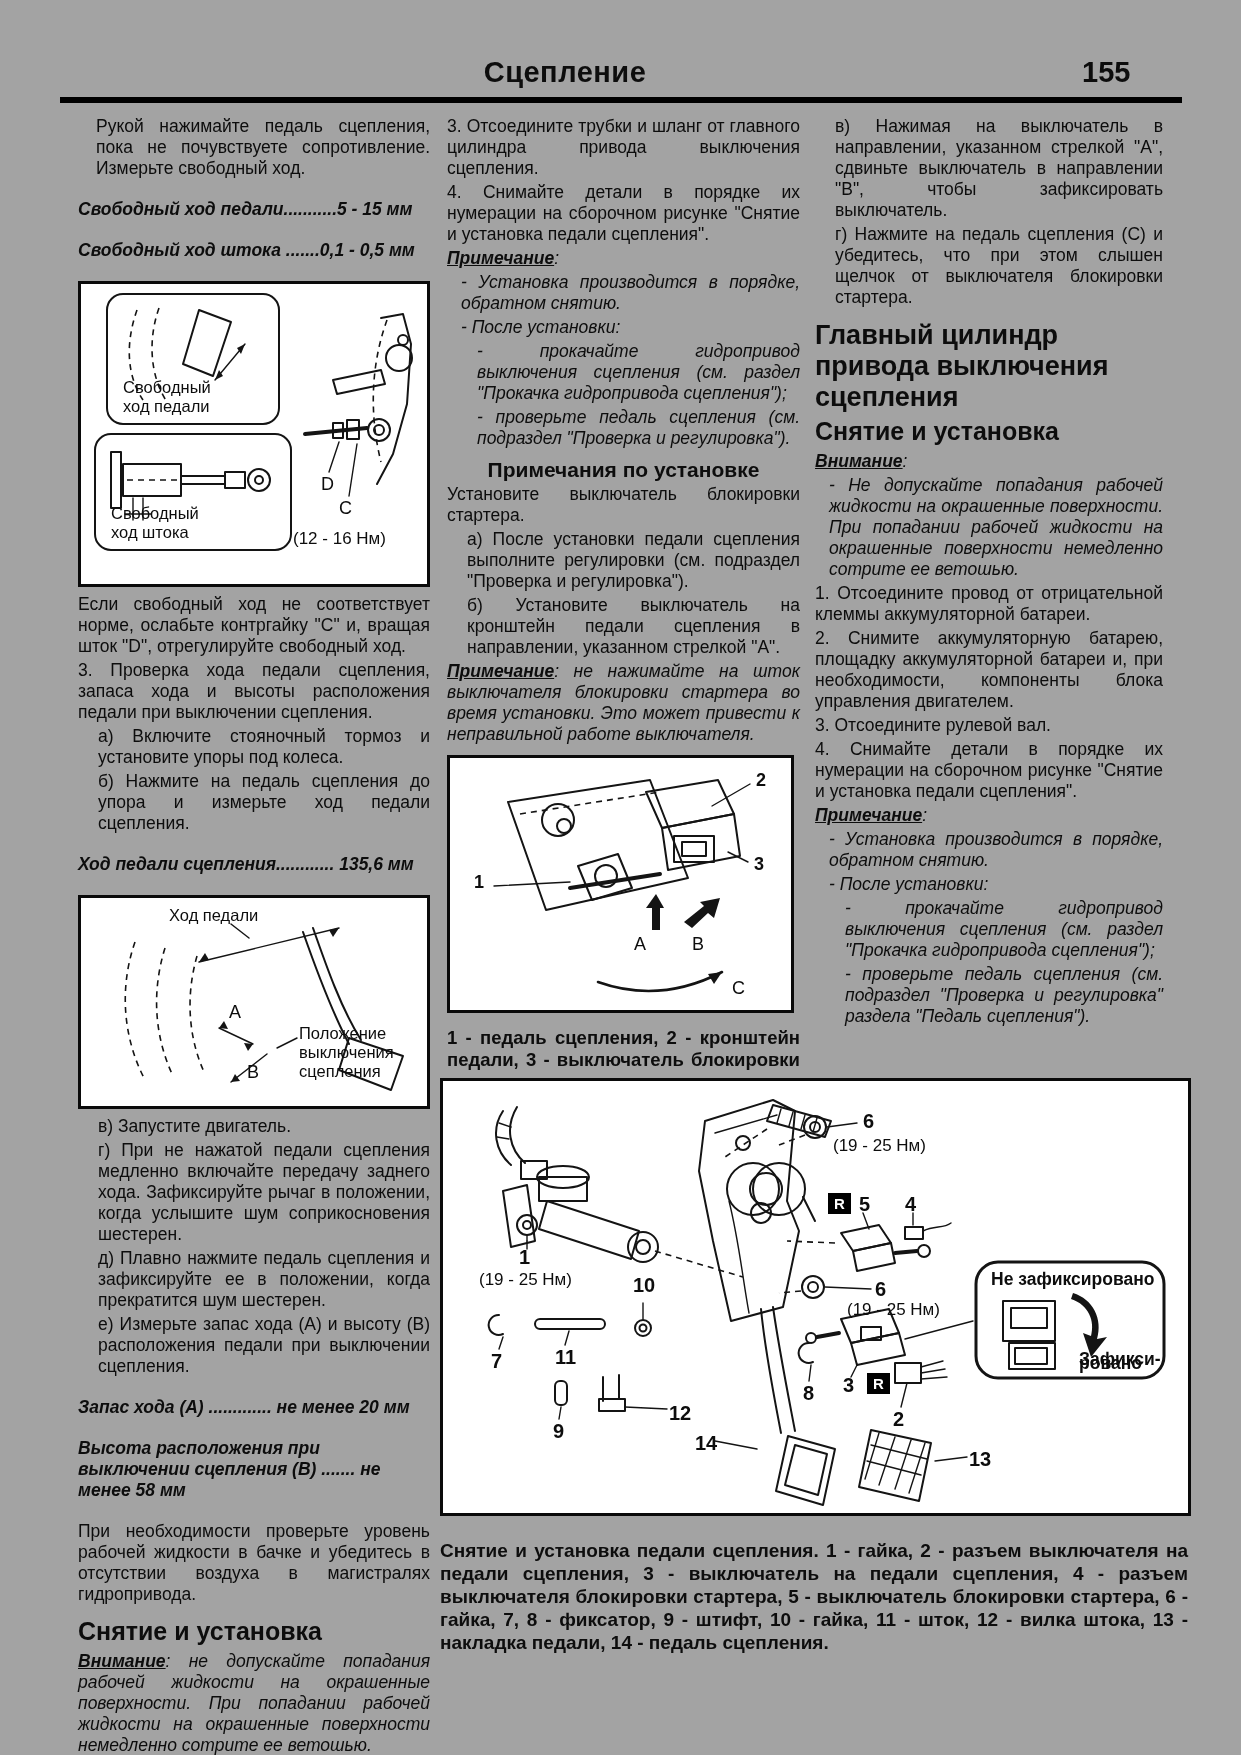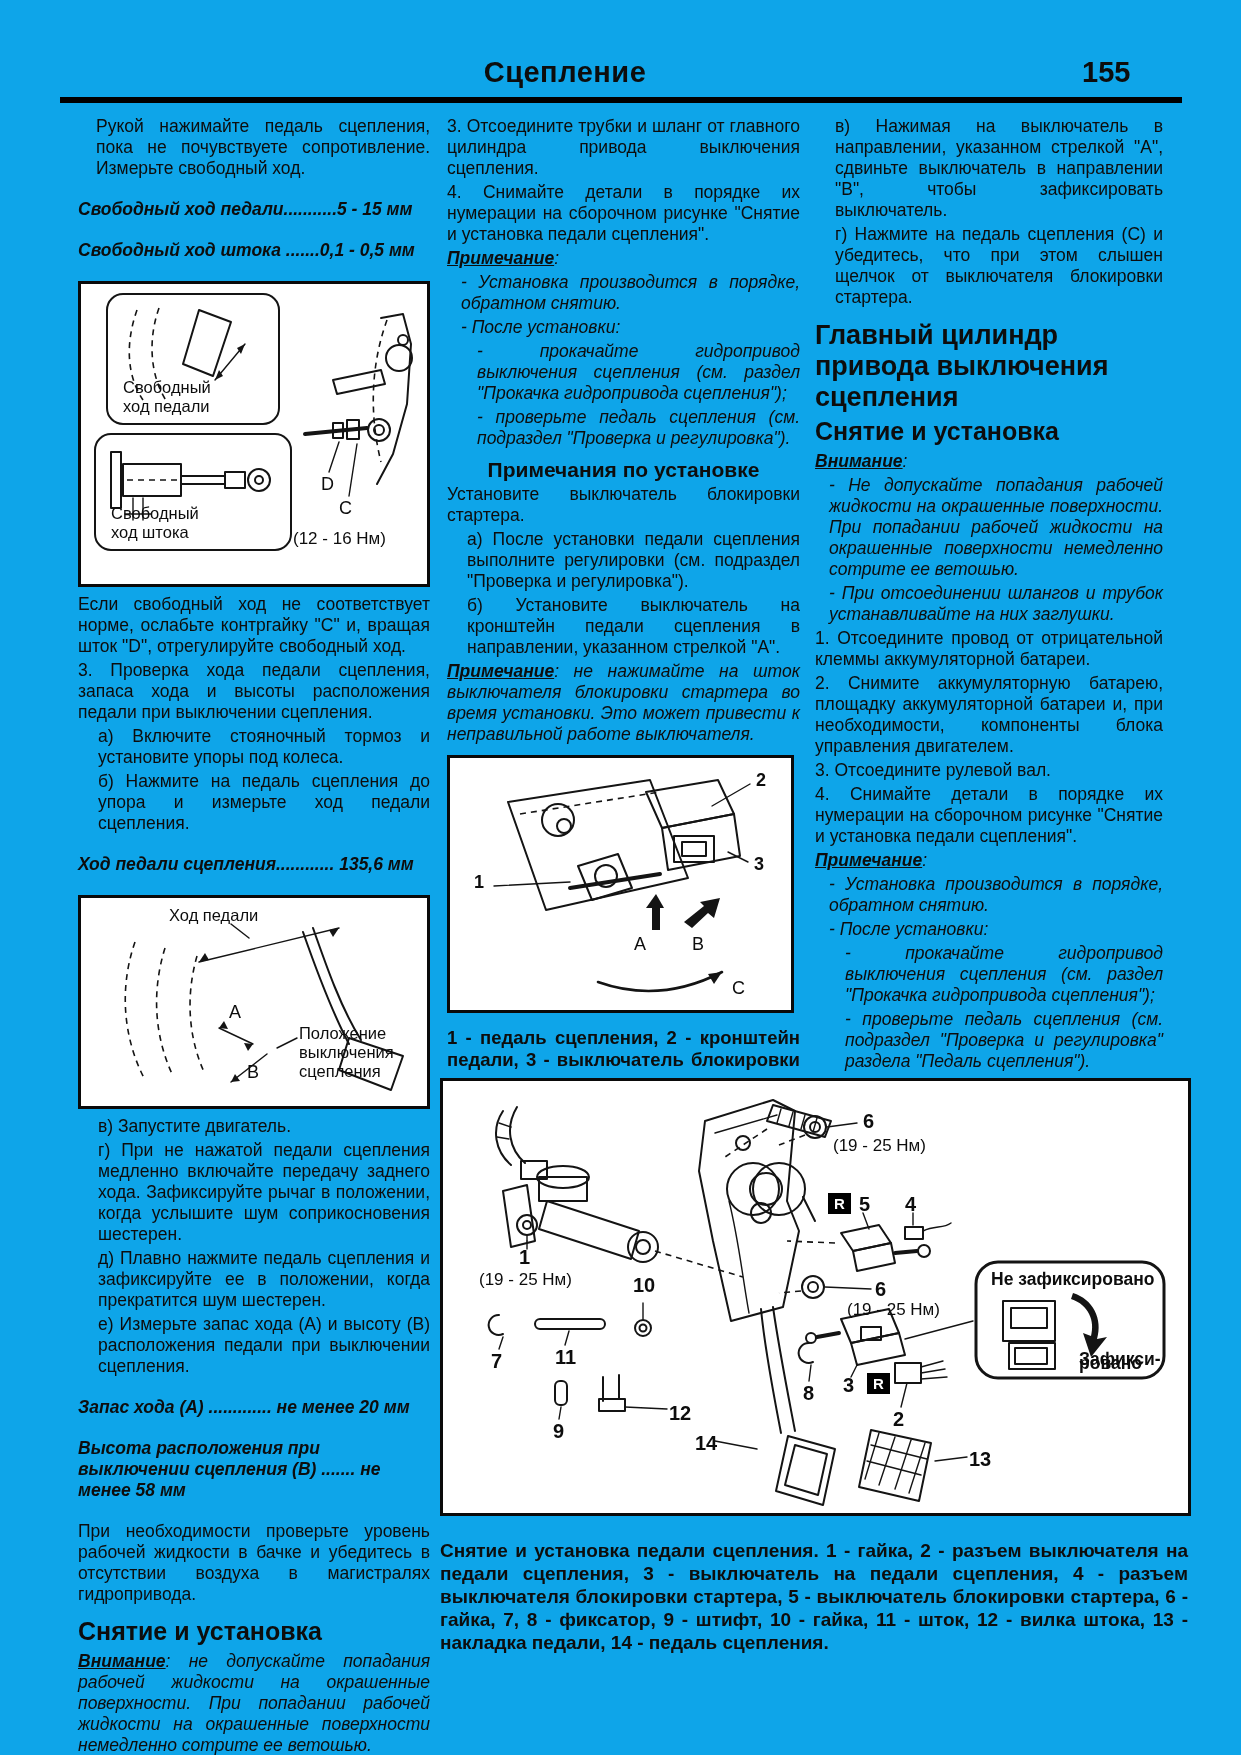--- a/index.html
+++ b/index.html
@@ -1,20 +1,20 @@
 <!DOCTYPE html>
 <html><head>
 <meta charset="utf-8">
 <style>
   html,body{margin:0;padding:0;}
   body{background:#e8e8e8;}
   .page{
     position:relative;
     width:1241px;height:1755px;
-    background:#0ea5e9;
+    background:#a3a3a3;
     font-family:"Liberation Sans",sans-serif;
     color:#0d0d0d;
     overflow:hidden;
   }
   .page-title{position:absolute;left:0;top:56px;width:1130px;text-align:center;
     font-size:29px;font-weight:bold;letter-spacing:.5px;}
   .page-number{position:absolute;left:1082px;top:56px;font-size:29px;font-weight:bold;}
   .rule{position:absolute;left:60px;top:97px;width:1122px;height:6px;background:#000;}
 
   .col{position:absolute;top:116px;font-size:17.5px;line-height:21px;}
@@ -208,21 +208,20 @@
     <p class="cap2">1 - педаль сцепления, 2 - кронштейн педали, 3 - выключатель блокировки стартера.</p>
   </div>
 
   <div class="col col3">
     <p class="p li">в) Нажимая на выключатель в направлении, указанном стрелкой "А", сдвиньте выключатель в направлении "В", чтобы зафиксировать выключатель.</p>
     <p class="p li">г) Нажмите на педаль сцепления (С) и убедитесь, что при этом слышен щелчок от выключателя блокировки стартера.</p>
     <h1 class="h-big">Главный цилиндр привода выключения сцепления</h1>
     <h2 class="h-mid" style="margin-top:2px;">Снятие и установка</h2>
     <p class="p note"><span class="nlab">Внимание</span><span>:</span></p>
     <p class="p note n1">- Не допускайте попадания рабочей жидкости на окрашенные поверхности. При попадании рабочей жидкости на окрашенные поверхности немедленно сотрите ее ветошью.</p>
-    <p class="p note n1">- При отсоединении шлангов и трубок устанавливайте на них заглушки.</p>
     <p class="p">1. Отсоедините провод от отрицательной клеммы аккумуляторной батареи.</p>
     <p class="p">2. Снимите аккумуляторную батарею, площадку аккумуляторной батареи и, при необходимости, компоненты блока управления двигателем.</p>
     <p class="p">3. Отсоедините рулевой вал.</p>
     <p class="p">4. Снимайте детали в порядке их нумерации на сборочном рисунке "Снятие и установка педали сцепления".</p>
     <p class="p note"><span class="nlab">Примечание</span><span>:</span></p>
     <p class="p note n1">- Установка производится в порядке, обратном снятию.</p>
     <p class="p note n1">- После установки:</p>
     <p class="p note n2">- прокачайте гидропривод выключения сцепления (см. раздел "Прокачка гидропривода сцепления");</p>
     <p class="p note n2">- проверьте педаль сцепления (см. подраздел "Проверка и регулировка" раздела "Педаль сцепления").</p>
   </div>

